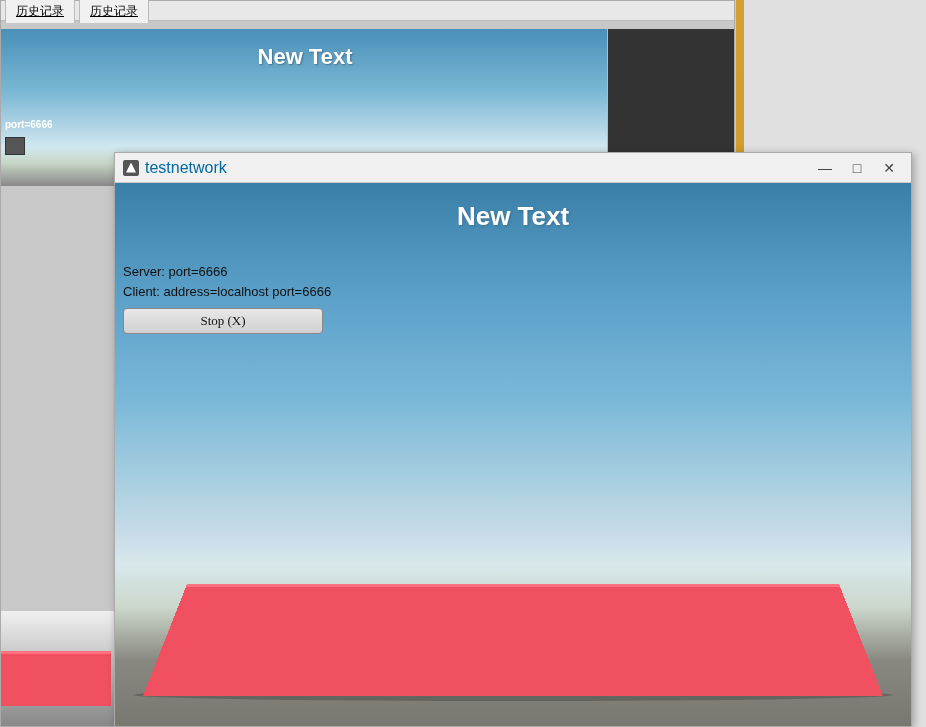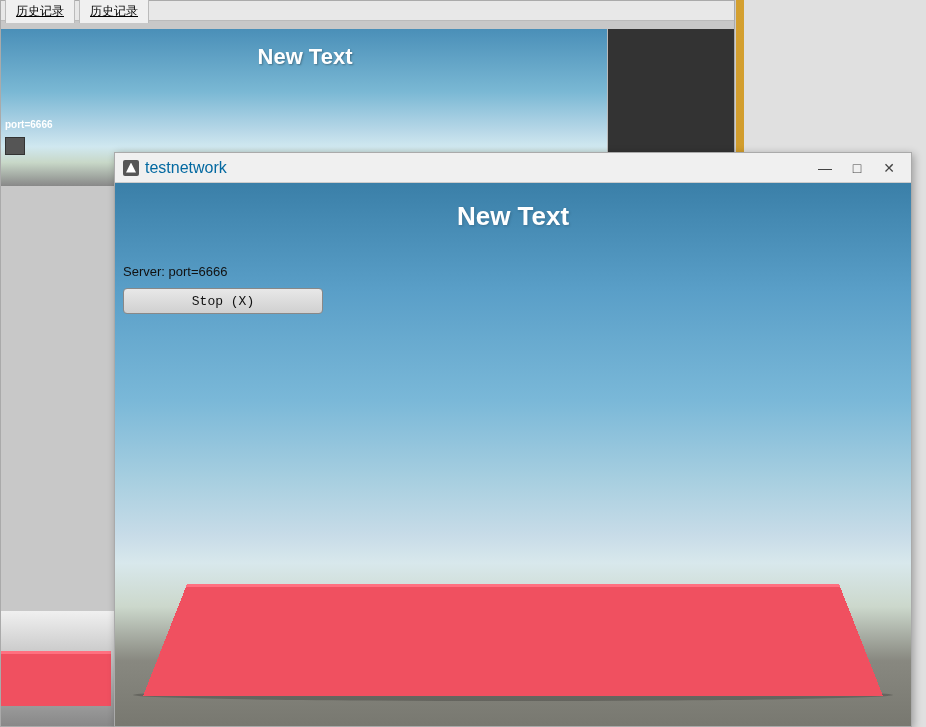--- a/index.html
+++ b/index.html
@@ -305,21 +305,21 @@
       height: 26px;
       background: linear-gradient(to bottom, #e8e8e8 0%, #d0d0d0 100%);
       border: 1px solid #888;
       border-radius: 4px;
       font-size: 13px;
       color: #111;
       cursor: pointer;
       display: flex;
       align-items: center;
       justify-content: center;
-      font-family: Liberation Mono, monospace;
+      font-family: Liberation Serif, serif;
     }
 
     
     .platform-container {
       position: absolute;
       bottom: 0;
       left: 0;
       width: 100%;
       height: 220px;
       overflow: hidden;
@@ -402,20 +402,21 @@
   </div>
 
   <div class="front-game-area">
 
     <div class="game-sky"></div>
 
     <div class="game-title">New Text</div>
 
     <div class="info-panel">
       <div class="info-line">Server: port=6666</div>
+      <div class="info-line">Client: address=localhost port=6666</div>
       <div class="stop-button">Stop (X)</div>
     </div>
 
     <div class="platform-container">
       <div class="platform-shadow"></div>
       <div class="platform-3d"></div>
     </div>
   </div>
 </div>
 

